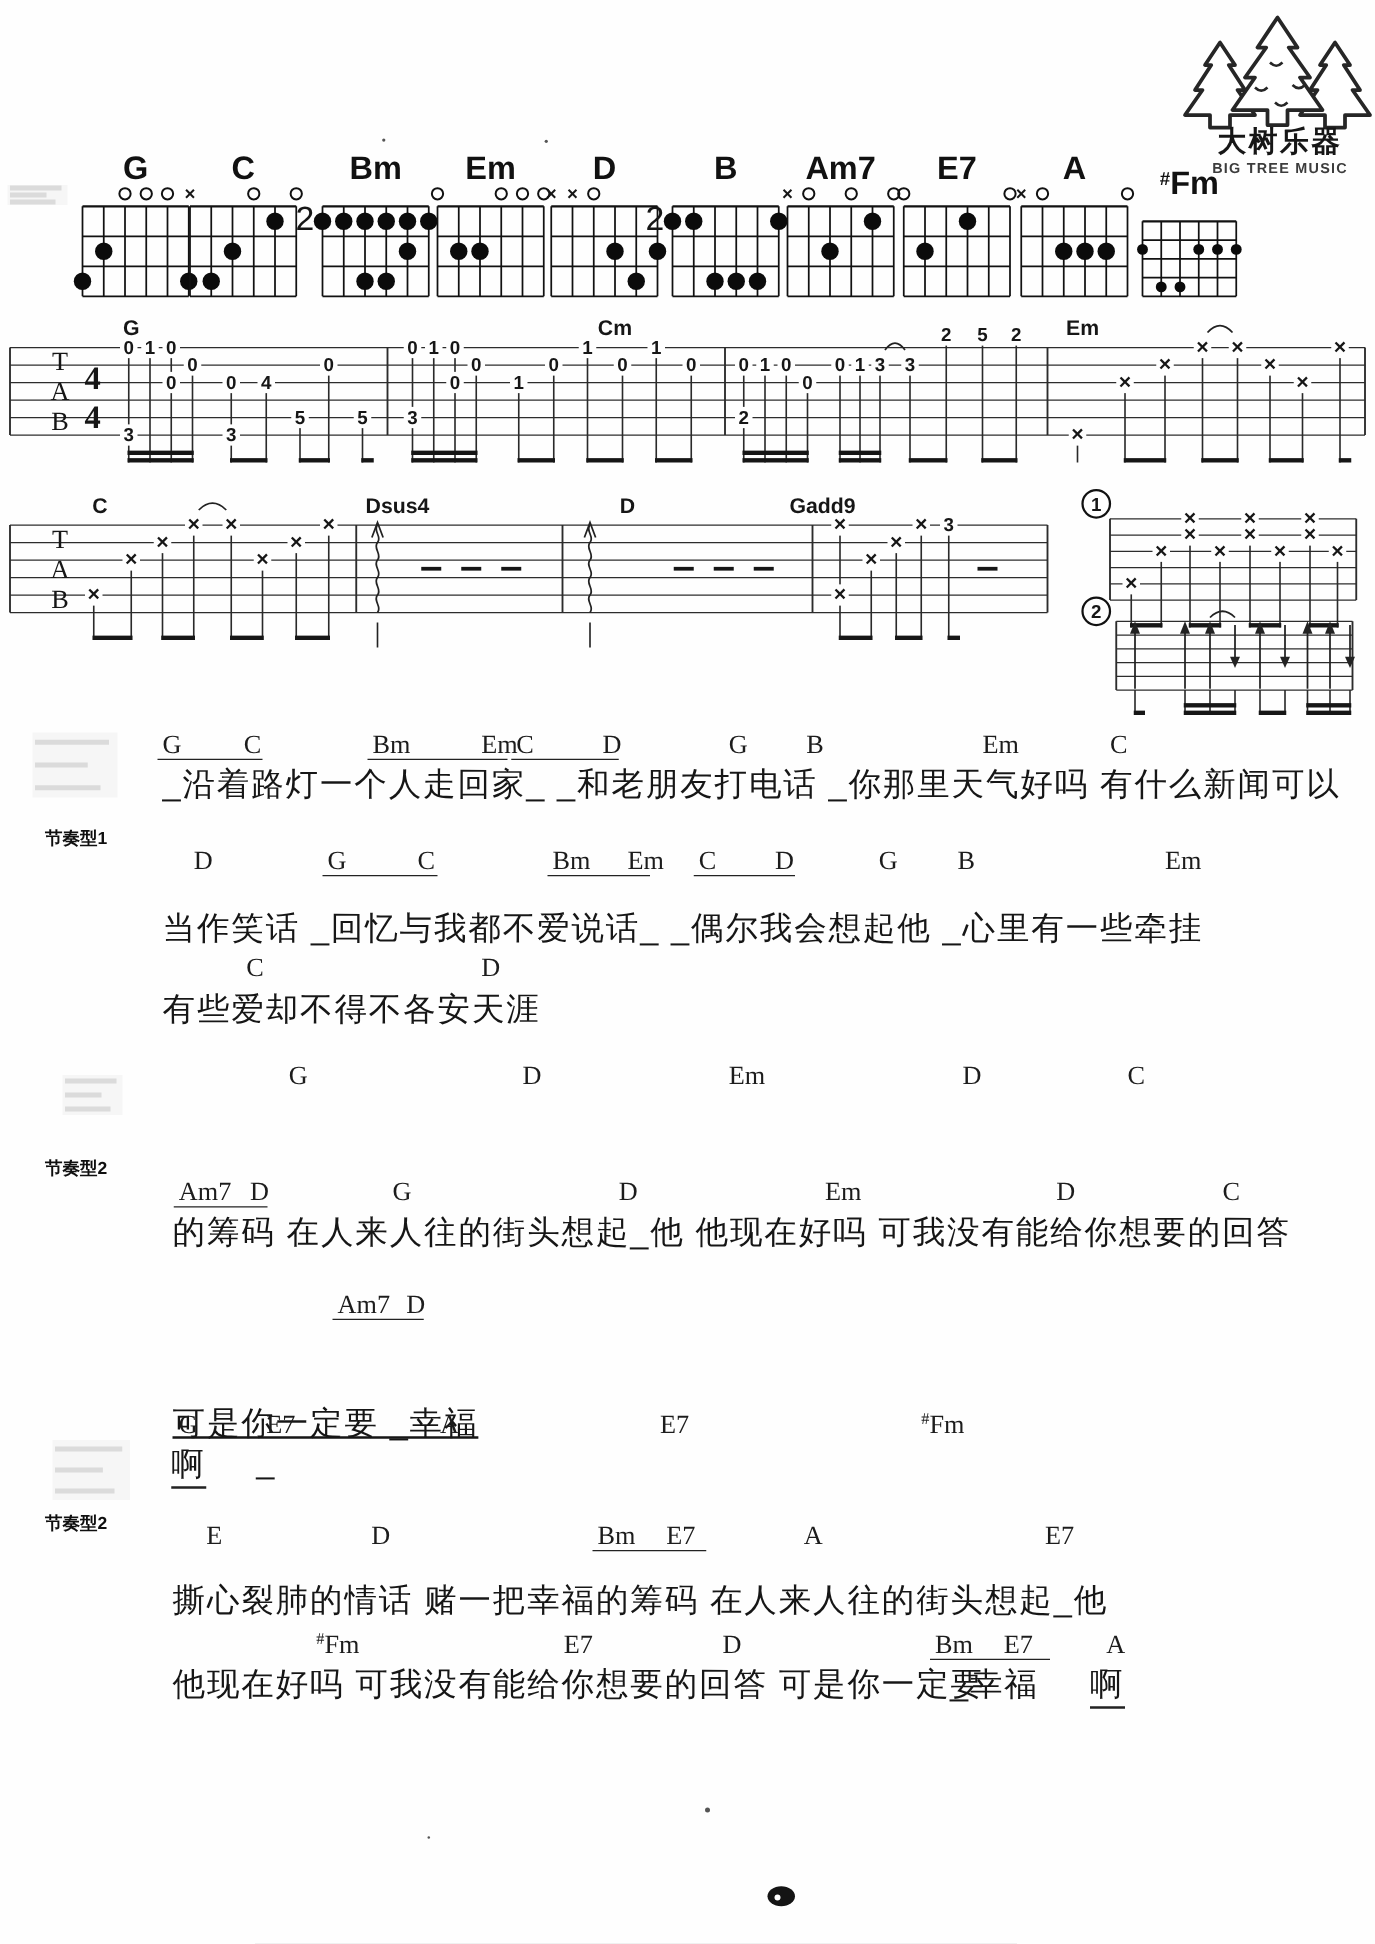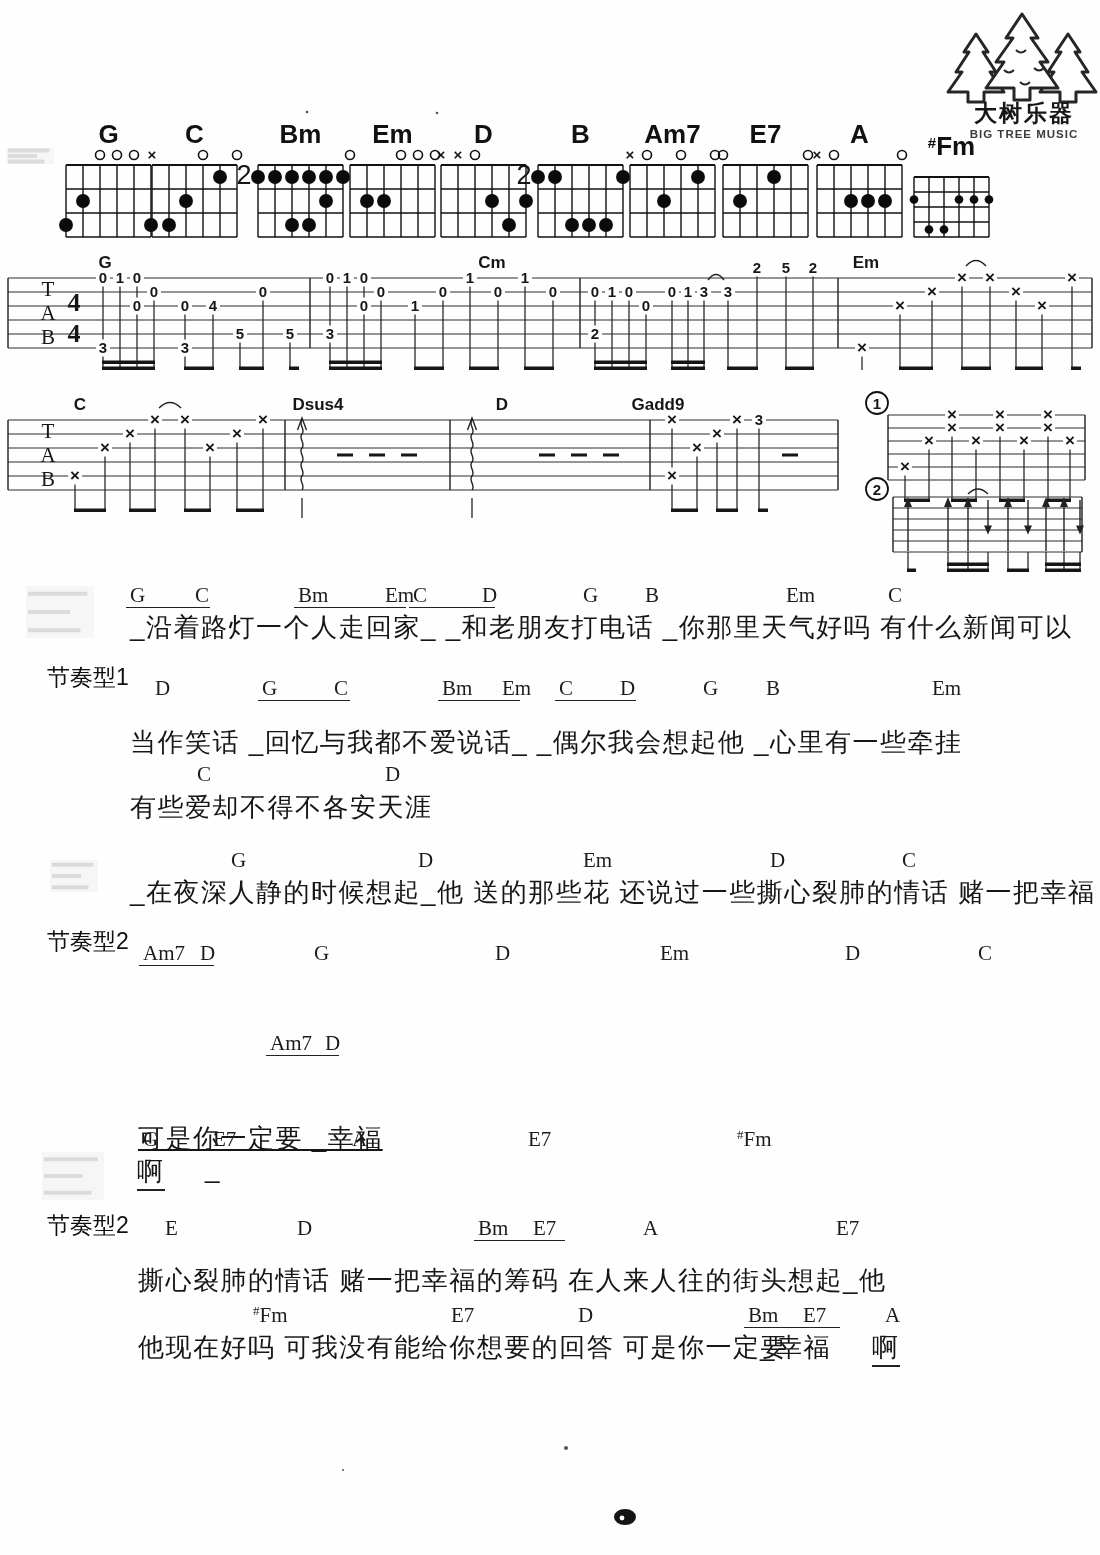--- a/index.html
+++ b/index.html
@@ -6,21 +6,21 @@
   #page{position:relative;width:1100px;height:1555px;margin:0 auto;background:#fefefe;
         font-family:"Liberation Sans",sans-serif;overflow:hidden;}
   #sheet{position:absolute;left:0;top:0;}
   #lyrics{position:absolute;left:0;top:0;width:1100px;height:1555px;}
   .chord{position:absolute;font-family:"Liberation Serif",serif;font-size:21px;color:#1c1c1c;white-space:pre;}
   .chord .sharp{font-size:13px;vertical-align:7px;}
   .cul{position:absolute;height:0;border-bottom:1.6px solid #222;}
   .lyr{position:absolute;font-size:26px;color:#161616;letter-spacing:1.5px;white-space:pre;
        font-family:"Liberation Sans",sans-serif;text-align:right;}
   .lyr.uchar{border-bottom:2px solid #222;}
-  .rhythm-label{position:absolute;font-size:23px;font-weight:normal;color:#0f0f0f;margin-left:11px;}
+  .rhythm-label{position:absolute;font-size:14px;font-weight:bold;color:#0f0f0f;}
 </style>
 </head>
 <body>
 
 <div id="page">
   <svg id="sheet" width="1100" height="1555" viewBox="0 0 1100 1555">
       <g>
         <path d="M976,34 L964,52 969,52 956,72 962,72 948,92 968,92 968,102 984,102 984,92 1004,92 990,72 996,72 983,52 988,52 Z" fill="#fff" stroke="#262626" stroke-width="3" stroke-linejoin="round"></path>
         <path d="M1068,34 L1056,52 1061,52 1048,72 1054,72 1040,92 1060,92 1060,102 1076,102 1076,92 1096,92 1082,72 1088,72 1075,52 1080,52 Z" fill="#fff" stroke="#262626" stroke-width="3" stroke-linejoin="round"></path>
         <path d="M1022,14 L1006,38 1013,38 996,62 1004,62 986,88 1014,88 1014,100 1030,100 1030,88 1058,88 1040,62 1048,62 1031,38 1038,38 Z" fill="#fff" stroke="#262626" stroke-width="3" stroke-linejoin="round"></path>
@@ -627,29 +627,29 @@
       <div class="lyr" style="left: 130px; top: 703px; margin-top: 22px;">当作笑话 _回忆与我都不爱说话_ _偶尔我会想起他 _心里有一些牵挂</div>
       <div class="chord" style="left: 197px; top: 762px;">C</div>
       <div class="chord" style="left: 385px; top: 762px;">D</div>
       <div class="lyr" style="left: 130px; top: 790px;">有些爱却不得不各安天涯</div>
       <div class="rhythm-label" style="left: 36px; top: 926px;">节奏型2</div>
       <div class="chord" style="left: 231px; top: 848px;">G</div>
       <div class="chord" style="left: 418px; top: 848px;">D</div>
       <div class="chord" style="left: 583px; top: 848px;">Em</div>
       <div class="chord" style="left: 770px; top: 848px;">D</div>
       <div class="chord" style="left: 902px; top: 848px;">C</div>
-      <div class="lyr" style="left: 130px; top: 875px;">_在夜深人静的时候想起_他 送的那些花 还说过一些撕心裂肺的情话 赌一把幸福</div>
       <div class="chord" style="left: 143px; top: 941px;">Am7</div>
       <div class="chord" style="left: 200px; top: 941px;">D</div>
       <div class="chord" style="left: 314px; top: 941px;">G</div>
       <div class="chord" style="left: 495px; top: 941px;">D</div>
       <div class="chord" style="left: 660px; top: 941px;">Em</div>
       <div class="chord" style="left: 845px; top: 941px;">D</div>
       <div class="chord" style="left: 978px; top: 941px;">C</div>
       <div class="cul" style="left: 139px; top: 965px; width: 75px;"></div>
+      <div class="lyr" style="left: 138px; top: 968px;">的筹码 在人来人往的街头想起_他 他现在好吗 可我没有能给你想要的回答</div>
       <div class="chord" style="left: 270px; top: 1031px;">Am7</div>
       <div class="chord" style="left: 325px; top: 1031px;">D</div>
       <div class="cul" style="left: 266px; top: 1055px; width: 73px;"></div>
       <div class="lyr" style="left: 138px; top: 1121px; text-decoration: underline;">可是你一定要 _幸福</div>
       <div class="rhythm-label" style="left: 36px; top: 1210px;">节奏型2</div>
       <div class="chord" style="left: 143px; top: 1127px;">G</div>
       <div class="chord" style="left: 213px; top: 1127px;">E7</div>
       <div class="chord" style="left: 352px; top: 1127px;">A</div>
       <div class="chord" style="left: 528px; top: 1127px;">E7</div>
       <div class="chord" style="left: 737px; top: 1127px;"><span class="sharp">#</span>Fm</div>

